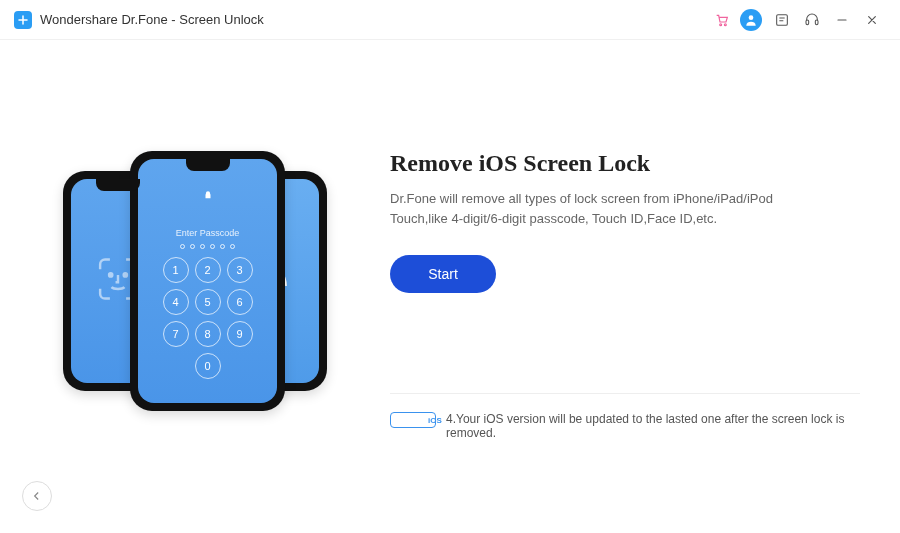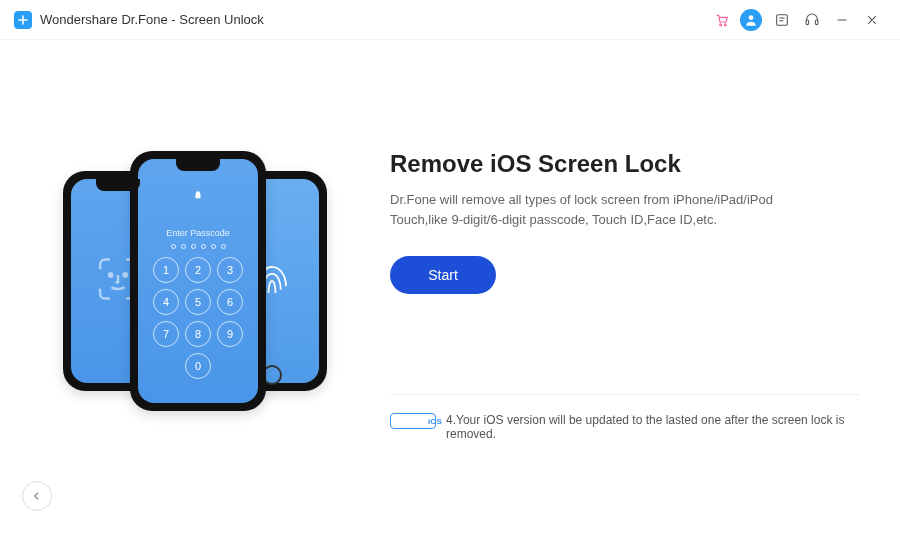--- a/index.html
+++ b/index.html
@@ -47,21 +47,21 @@
     position:absolute; border-radius:22px; background:#111;
     box-shadow: 0 4px 12px rgba(0,0,0,.15);
   }
   .phone-screen {
     position:absolute; inset:8px; border-radius:16px; background:linear-gradient(180deg,#5fa5ee,#4a95e8);
     display:flex; flex-direction:column; align-items:center; justify-content:center;
   }
   .phone.left-p { width:110px; height:220px; left:28px; top:34px; }
   .phone.right-p { width:110px; height:220px; right:28px; top:34px; }
   .phone.right-p .phone-screen { background:linear-gradient(180deg,#69aef1,#4f9be9); }
-  .phone.center-p { width:136px; height:260px; left:95px; top:14px; z-index:3; }
+  .phone.center-p { width:155px; height:260px; left:95px; top:14px; z-index:3; }
   .notch {
     position:absolute; top:8px; left:50%; transform:translateX(-50%);
     width:44px; height:12px; background:#111; border-radius:0 0 8px 8px; z-index:4;
   }
   .homebtn {
     position:absolute; bottom:6px; left:50%; transform:translateX(-50%);
     width:20px; height:20px; border:2px solid #333; border-radius:50%;
   }
   .faceid-ico { opacity:.55; }
   .faceid-ico svg { width:52px; height:52px; stroke:#fff; fill:none; stroke-width:3;}
@@ -73,21 +73,21 @@
   .keypad-dots span{ width:5px; height:5px; border:1px solid rgba(255,255,255,.8); border-radius:50%;}
   .keypad { display:grid; grid-template-columns:repeat(3,26px); grid-auto-rows:26px; gap:6px;}
   .keypad div{
     border:1px solid rgba(255,255,255,.7); border-radius:50%;
     color:#fff; font-size:11px; display:flex; align-items:center; justify-content:center;
   }
   .keypad .zero{ grid-column:2;}
   .right {
     flex:1; padding: 110px 40px 0 0; display:flex; flex-direction:column;
   }
-  .heading { font-size:24px; font-weight:700; color:#222; margin-bottom:12px;}
+  .heading { font-size:24px; font-weight:700; color:#222; margin-bottom:12px;font-family:Liberation Serif, serif;}
   .desc { font-size:13px; color:#666; line-height:1.55; margin-bottom:26px; max-width:440px;}
   .start-btn {
     width:106px; height:38px; background:#1d4ed8; border:none; border-radius:19px;
     color:#fff; font-size:14px; cursor:pointer;
   }
   .notes {
     margin-top:100px; border-top:1px solid #eee; padding-top:18px;
     display:flex; flex-direction:column; gap:12px;
   }
   .note { display:flex; align-items:flex-start; gap:10px; font-size:12px; color:#555;}
@@ -216,21 +216,21 @@
               <div class="zero">0</div>
             </div>
           </div>
         </div>
 
       </div>
     </div>
 
     <div class="right">
       <h1 class="heading">Remove iOS Screen Lock</h1>
-      <p class="desc">Dr.Fone will remove all types of lock screen from iPhone/iPad/iPod Touch,like 9-digit/6-digit passcode, Touch ID,Face ID,etc.</p>
+      <p class="desc">Dr.Fone will remove all types of lock screen from iPhone/iPad/iPod Touch,like 4-digit/6-digit passcode, Touch ID,Face ID,etc.</p>
       <button class="start-btn">Start</button>
 
       <div class="notes">
         <div class="note">
           <div class="note-ico ios">iOS</div>
           <span>4.Your iOS version will be updated to the lasted one after the screen lock is removed.</span>
         </div>
       </div>
     </div>
 

